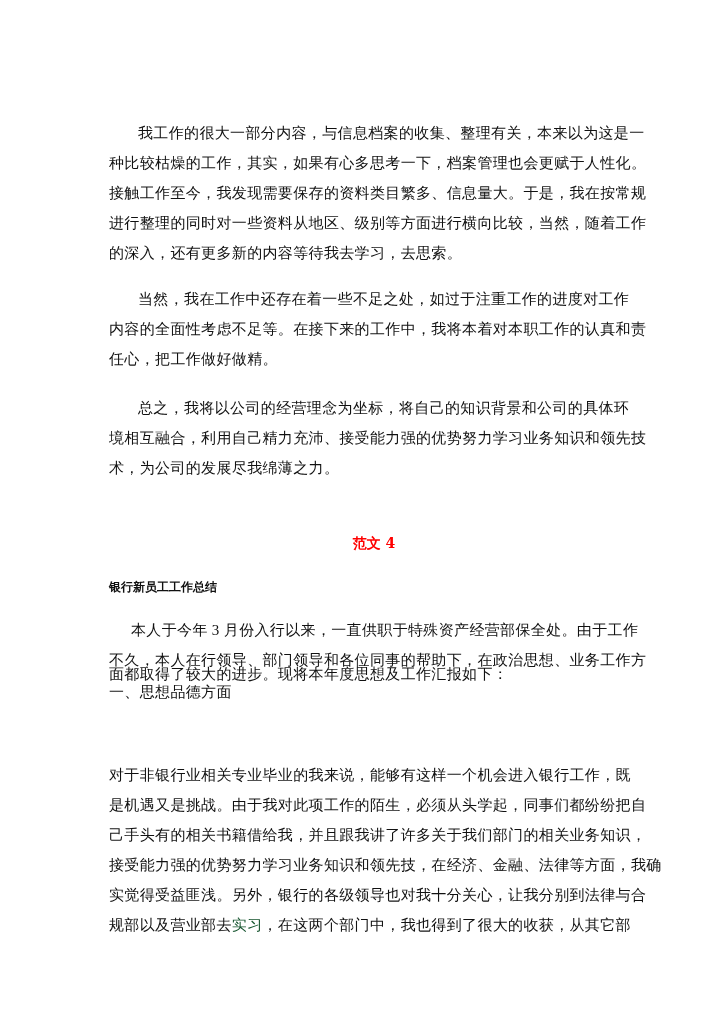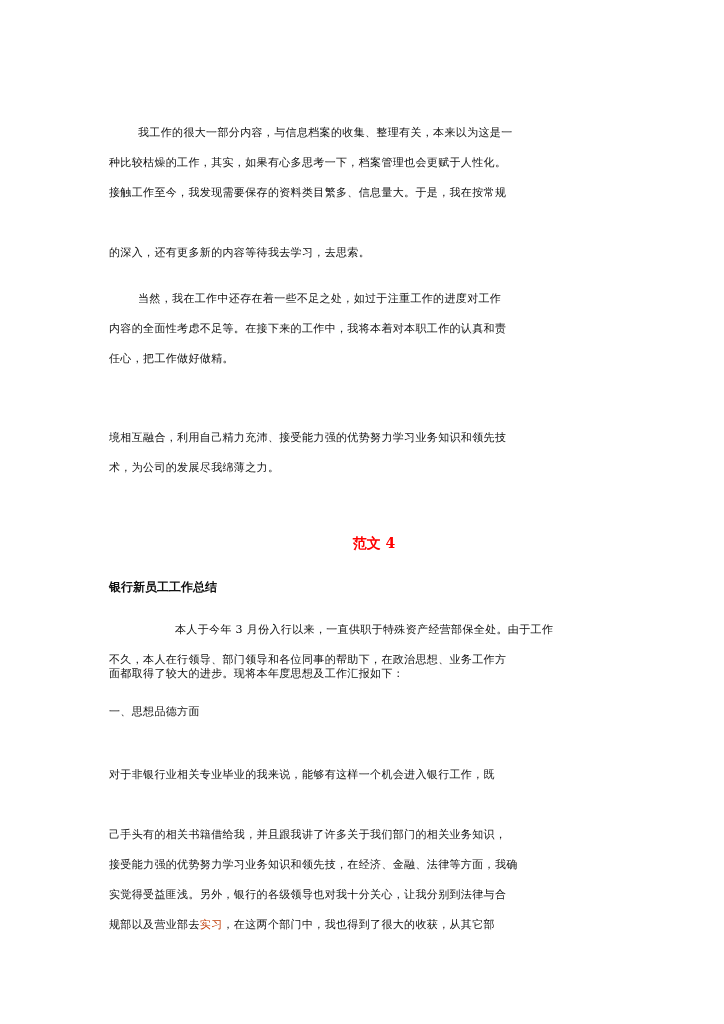--- a/index.html
+++ b/index.html
@@ -18,27 +18,28 @@
     .page {
       position: absolute;
       left: 0; top: 0;
       width: 724px;
       height: 1024px;
     }
     .line {
       position: absolute;
       left: 109px;
       width: 520px;
-      font-size: 11px;
+      font-size: 15px;
       line-height: 20px;
       white-space: nowrap;
       letter-spacing: 0.35px;
+      font-family: Liberation Serif, serif;
     }
     .indent { left: 138px; }
-    .indent-s { left: 131px; margin-left: 44px; }
+    .indent-s { left: 131px; }
     .heading-red {
       position: absolute;
       left: 0;
       width: 724px;
       text-align: center;
       top: 533px;
       font-size: 14px;
       font-weight: bold;
       color: #ff0000;
       line-height: 20px;
@@ -47,52 +48,55 @@
     .heading-bold {
       position: absolute;
       left: 109px;
       top: 577px;
       font-size: 12px;
       font-weight: bold;
       line-height: 20px;
       font-family: "DejaVu Sans", "Liberation Sans", sans-serif;
     }
     a.link {
-      color: #c2410c;
+      color: #14532d;
       text-decoration: none;
     }
   </style>
 </head>
 <body>
 
 <div class="page">
 
   <div class="line indent" style="top:123px">我工作的很大一部分内容，与信息档案的收集、整理有关，本来以为这是一</div>
   <div class="line" style="top:153px">种比较枯燥的工作，其实，如果有心多思考一下，档案管理也会更赋于人性化。</div>
   <div class="line" style="top:183px">接触工作至今，我发现需要保存的资料类目繁多、信息量大。于是，我在按常规</div>
+  <div class="line" style="top:213px">进行整理的同时对一些资料从地区、级别等方面进行横向比较，当然，随着工作</div>
   <div class="line" style="top:243px">的深入，还有更多新的内容等待我去学习，去思索。</div>
 
   <div class="line indent" style="top:289px">当然，我在工作中还存在着一些不足之处，如过于注重工作的进度对工作</div>
   <div class="line" style="top:319px">内容的全面性考虑不足等。在接下来的工作中，我将本着对本职工作的认真和责</div>
   <div class="line" style="top:349px">任心，把工作做好做精。</div>
 
+  <div class="line indent" style="top:398px">总之，我将以公司的经营理念为坐标，将自己的知识背景和公司的具体环</div>
   <div class="line" style="top:428px">境相互融合，利用自己精力充沛、接受能力强的优势努力学习业务知识和领先技</div>
   <div class="line" style="top:458px">术，为公司的发展尽我绵薄之力。</div>
 
   <div class="heading-red">范文 4</div>
 
   <div class="heading-bold">银行新员工工作总结</div>
 
   <div class="line indent-s" style="top:620px">本人于今年 3 月份入行以来，一直供职于特殊资产经营部保全处。由于工作</div>
   <div class="line" style="top:650px">不久，本人在行领导、部门领导和各位同事的帮助下，在政治思想、业务工作方</div>
   <div class="line" style="top:664px">面都取得了较大的进步。现将本年度思想及工作汇报如下：</div>
 
-  <div class="line" style="top:702px">一、思想品德方面</div>
+  <div class="line" style="top:682px">一、思想品德方面</div>
 
   <div class="line" style="top:765px">对于非银行业相关专业毕业的我来说，能够有这样一个机会进入银行工作，既</div>
+  <div class="line" style="top:795px">是机遇又是挑战。由于我对此项工作的陌生，必须从头学起，同事们都纷纷把自</div>
   <div class="line" style="top:825px">己手头有的相关书籍借给我，并且跟我讲了许多关于我们部门的相关业务知识，</div>
   <div class="line" style="top:855px">接受能力强的优势努力学习业务知识和领先技，在经济、金融、法律等方面，我确</div>
   <div class="line" style="top:885px">实觉得受益匪浅。另外，银行的各级领导也对我十分关心，让我分别到法律与合</div>
   <div class="line" style="top:915px">
     <span>规部以及营业部去</span><a class="link">实习</a><span>，在这两个部门中，我也得到了很大的收获，从其它部</span>
   </div>
 
 </div>
 
 </body></html>

